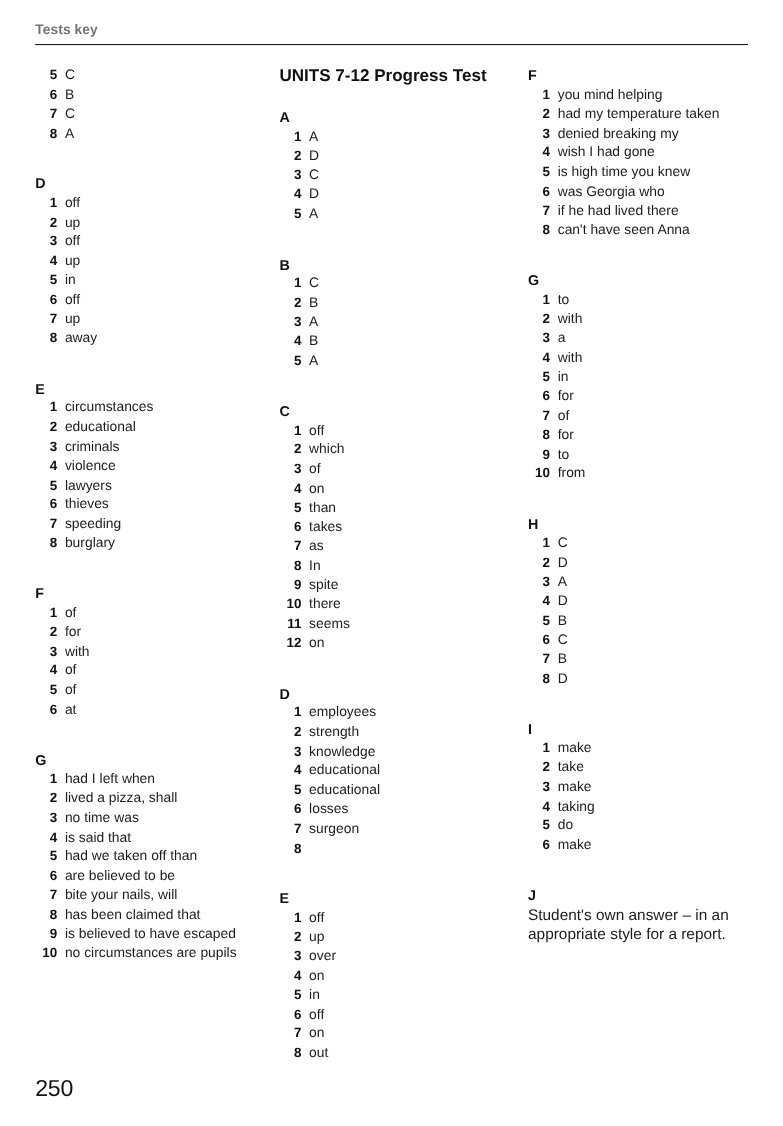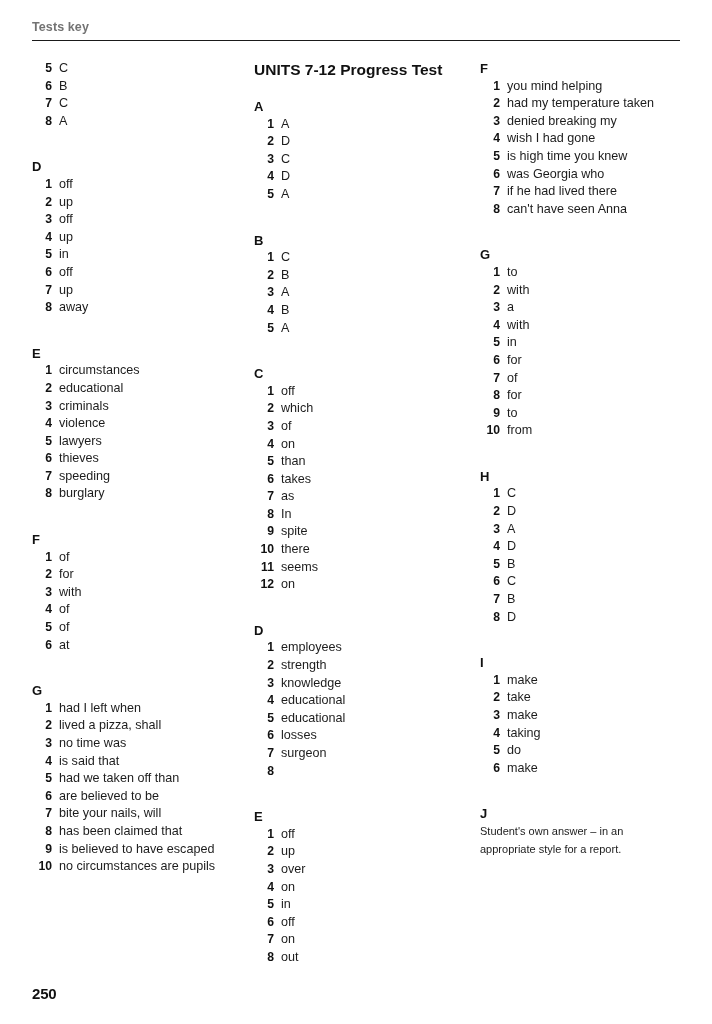--- a/index.html
+++ b/index.html
@@ -90,34 +90,34 @@
     color: #111;
     padding-right: 7px;
   }
   .item-text {
     flex: 1 1 auto;
     color: #1c1c1c;
   }
 
   
   .para {
-    font-size: 11px;
+    font-size: 14px;
     line-height: 17.6px;
     color: #1c1c1c;
     width: 200px;
   }
   .gap-md { height: 28px; }
 
   
   .folio {
     position: absolute;
     left: 32px;
     bottom: 22px;
-    font-size: 15px;
-    font-weight: 700;
+    font-size: 21px;
+    font-weight: 400;
     letter-spacing: -0.2px;
     color: #111;
   }
 </style>
 </head>
 <body>
 
 <div class="page">
 
   <div class="header">

